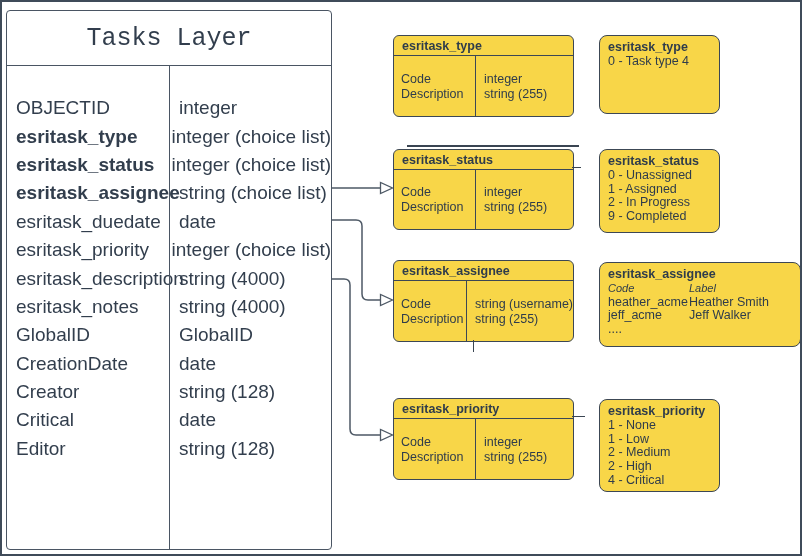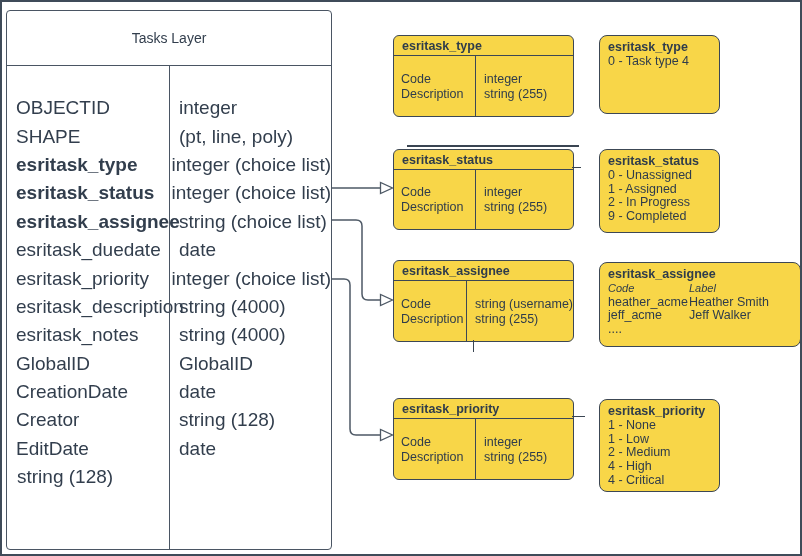--- a/index.html
+++ b/index.html
@@ -9,21 +9,21 @@
     font-family:"Liberation Sans", sans-serif; color:#323e4d;
   }
 
   
   .entity {
     position:absolute; left:4px; top:8px; width:326px; height:540px;
     border:1.5px solid #4a5563; border-radius:4px; background:#ffffff; box-sizing:border-box;
   }
   .entity-title {
     height:54px; border-bottom:1.5px solid #4a5563;
-    display:flex; align-items:center; justify-content:center; font-size:14px;
+    display:flex; align-items:center; justify-content:center; font-size:25px;font-family:Liberation Mono, monospace;
   }
   .entity-coldivider {
     position:absolute; left:162px; top:55px; bottom:0; width:1.4px; background:#4a5563;
   }
   .entity-rows { padding-top:28px; }
   .frow { height:28.4px; display:flex; align-items:center; font-size:19px; }
   .fname { width:162px; padding-left:9px; box-sizing:border-box; white-space:nowrap; }
   .ftype { flex:1; padding-left:10px; white-space:nowrap; }
   .bold { font-weight:bold; }
 
@@ -76,24 +76,20 @@
 
   <div class="entity">
     <div class="entity-title">Tasks Layer</div>
     <div class="entity-coldivider"></div>
     <div class="entity-rows">
       <div class="frow">
           <div class="fname">OBJECTID</div>
           <div class="ftype">integer</div>
         </div>
       <div class="frow">
-          <div class="fname">SHAPE</div>
-          <div class="ftype">(pt, line, poly)</div>
-        </div>
-      <div class="frow">
           <div class="fname bold">esritask_type</div>
           <div class="ftype">integer (choice list)</div>
         </div>
       <div class="frow">
           <div class="fname bold">esritask_status</div>
           <div class="ftype">integer (choice list)</div>
         </div>
       <div class="frow">
           <div class="fname bold">esritask_assignee</div>
           <div class="ftype">string (choice list)</div>
@@ -120,24 +116,25 @@
         </div>
       <div class="frow">
           <div class="fname">CreationDate</div>
           <div class="ftype">date</div>
         </div>
       <div class="frow">
           <div class="fname">Creator</div>
           <div class="ftype">string (128)</div>
         </div>
       <div class="frow">
-          <div class="fname">EditDate</div>
+          <div class="fname">Critical</div>
           <div class="ftype">date</div>
         </div>
       <div class="frow">
+          <div class="fname">Editor</div>
           <div class="ftype">string (128)</div>
         </div>
     </div>
   </div>
 
   <svg class="connectors" width="802" height="556" viewBox="0 0 802 556">
     <g fill="none" stroke-width="1.5" stroke="#4d5865">
       <path d="M330,186 H378"></path>
       <path d="M330,218 H354 Q360,218 360,224 V292 Q360,298 366,298 H378"></path>
       <path d="M330,277 H342 Q348,277 348,283 V427 Q348,433 354,433 H378"></path>
@@ -227,21 +224,21 @@
       <div>Jeff Walker</div>
     </div>
     <div>....</div>
   </div>
 
   <div class="dbox db-priority">
     <div class="db-title">esritask_priority</div>
     <div>1 - None</div>
     <div>1 - Low</div>
     <div>2 - Medium</div>
-    <div>4 - High</div>
+    <div>2 - High</div>
     <div>4 - Critical</div>
   </div>
 
   <div class="art art-status-top"></div>
   <div class="art art-status-overshoot"></div>
   <div class="art art-priority-overshoot"></div>
   <div class="art art-assignee-tail"></div>
 
 </div>
 

